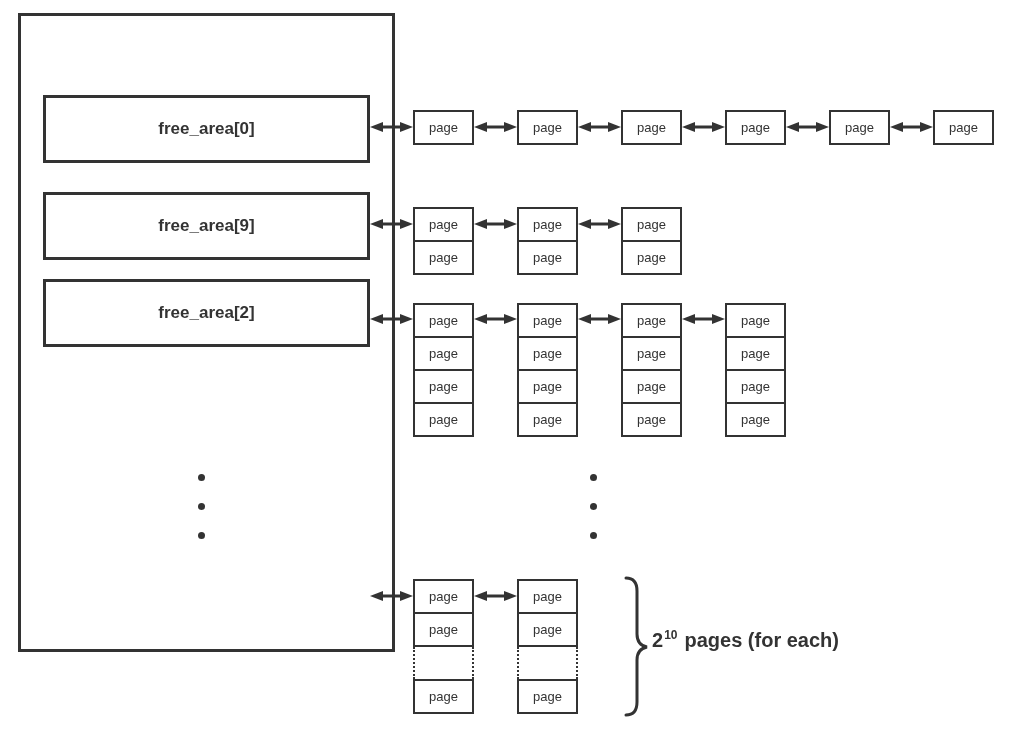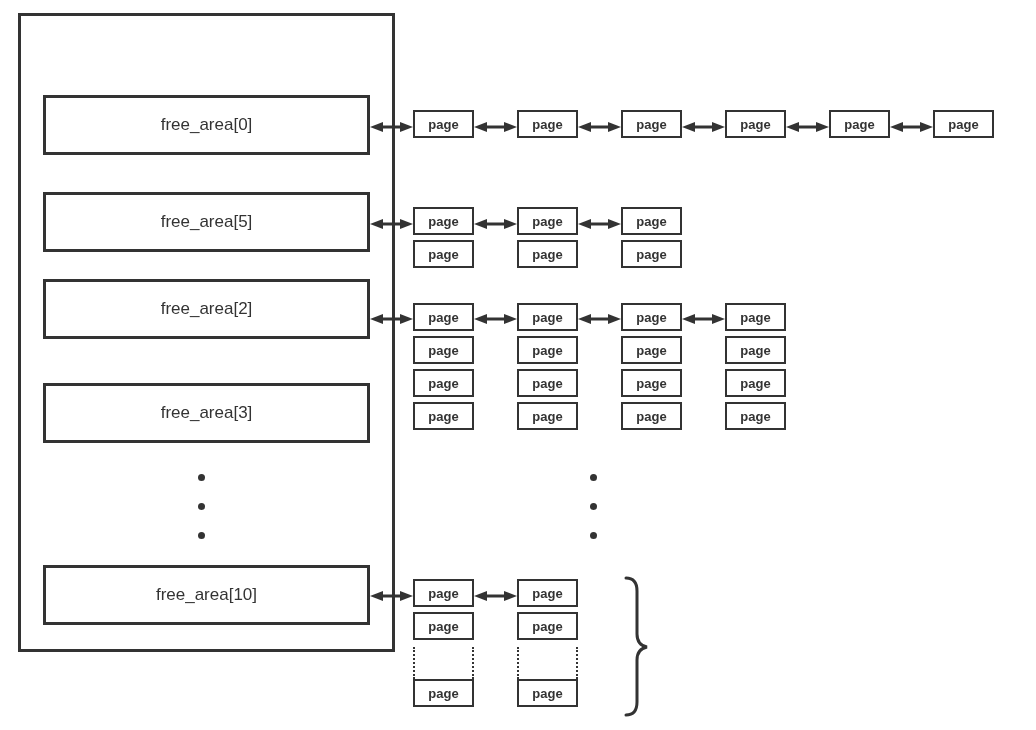--- a/index.html
+++ b/index.html
@@ -12,30 +12,30 @@
   }
   .zone-box {
     position: absolute; left: 18px; top: 13px; width: 377px; height: 639px;
     border: 3px solid var(--ink); box-sizing: border-box; background: transparent;
   }
   .zone-title {
     position: absolute; left: 18px; top: 32px; width: 377px;
     text-align: center; font-size: 20px; font-weight: bold; letter-spacing: .5px;
   }
   .fa {
-    position: absolute; left: 43px; width: 327px; height: 60px;
+    position: absolute; left: 43px; width: 327px; height: 68px;
     border: 3px solid var(--ink); box-sizing: border-box; background: #fff;
     display: flex; align-items: center; justify-content: center;
-    font-size: 17px; font-weight: normal;
+    font-size: 17px; font-weight: bold;
   }
   .page {
-    position: absolute; width: 61px; height: 28px;
+    position: absolute; width: 61px; height: 35px;
     border: 2px solid var(--ink); box-sizing: border-box; background: #fff;
     display: flex; align-items: center; justify-content: center;
-    font-size: 13px; font-weight: bold;
+    font-size: 13px; font-weight: normal;
   }
   .gapcell {
     position: absolute; width: 61px; height: 32px; box-sizing: border-box;
     border-left: 2px dotted var(--ink); border-right: 2px dotted var(--ink);
     background: #fff;
   }
   .arrow { position: absolute; width: 43px; height: 12px; }
   .dot {
     position: absolute; width: 7px; height: 7px; border-radius: 50%;
     background: var(--ink);
@@ -62,30 +62,24 @@
       </g>
     </defs>
   </svg>
 
   <div class="zone-box"></div>
 
   <div class="fa" style="top:95px">
       <span>free_area[0]</span>
     </div>
   <div class="fa" style="top:192px">
-      <span>free_area[5]</span>
+      <span>free_area[9]</span>
     </div>
   <div class="fa" style="top:279px">
       <span>free_area[2]</span>
-    </div>
-  <div class="fa" style="top:383px">
-      <span>free_area[3]</span>
-    </div>
-  <div class="fa" style="top:565px">
-      <span>free_area[10]</span>
     </div>
 
   <svg class="arrow" style="left:370px;top:121px">
       <use href="#dbl"></use>
     </svg>
   <svg class="arrow" style="left:370px;top:218px">
       <use href="#dbl"></use>
     </svg>
   <svg class="arrow" style="left:370px;top:313px">
       <use href="#dbl"></use>
@@ -170,14 +164,17 @@
   <div class="page" style="left:517px;top:612px">page</div>
   <div class="gapcell" style="left:517px;top:647px"></div>
   <div class="page" style="left:517px;top:679px">page</div>
   <svg class="arrow" style="left:474px;top:590px">
       <use href="#dbl"></use>
     </svg>
 
   <svg class="brace" width="30" height="143" viewBox="0 0 30 143">
     <path d="M 6 3 Q 17 3 17 16 L 17 59 Q 17 70 27 72 Q 17 74 17 85 L 17 127 Q 17 140 6 140" fill="none" stroke="#333333" stroke-width="3" stroke-linecap="round"></path>
   </svg>
+  <div class="annotation">
+    <span class="base">2</span><span class="exp">10</span><span class="suffix">pages (for each)</span>
+  </div>
 
 </div>
 
 </body></html>

